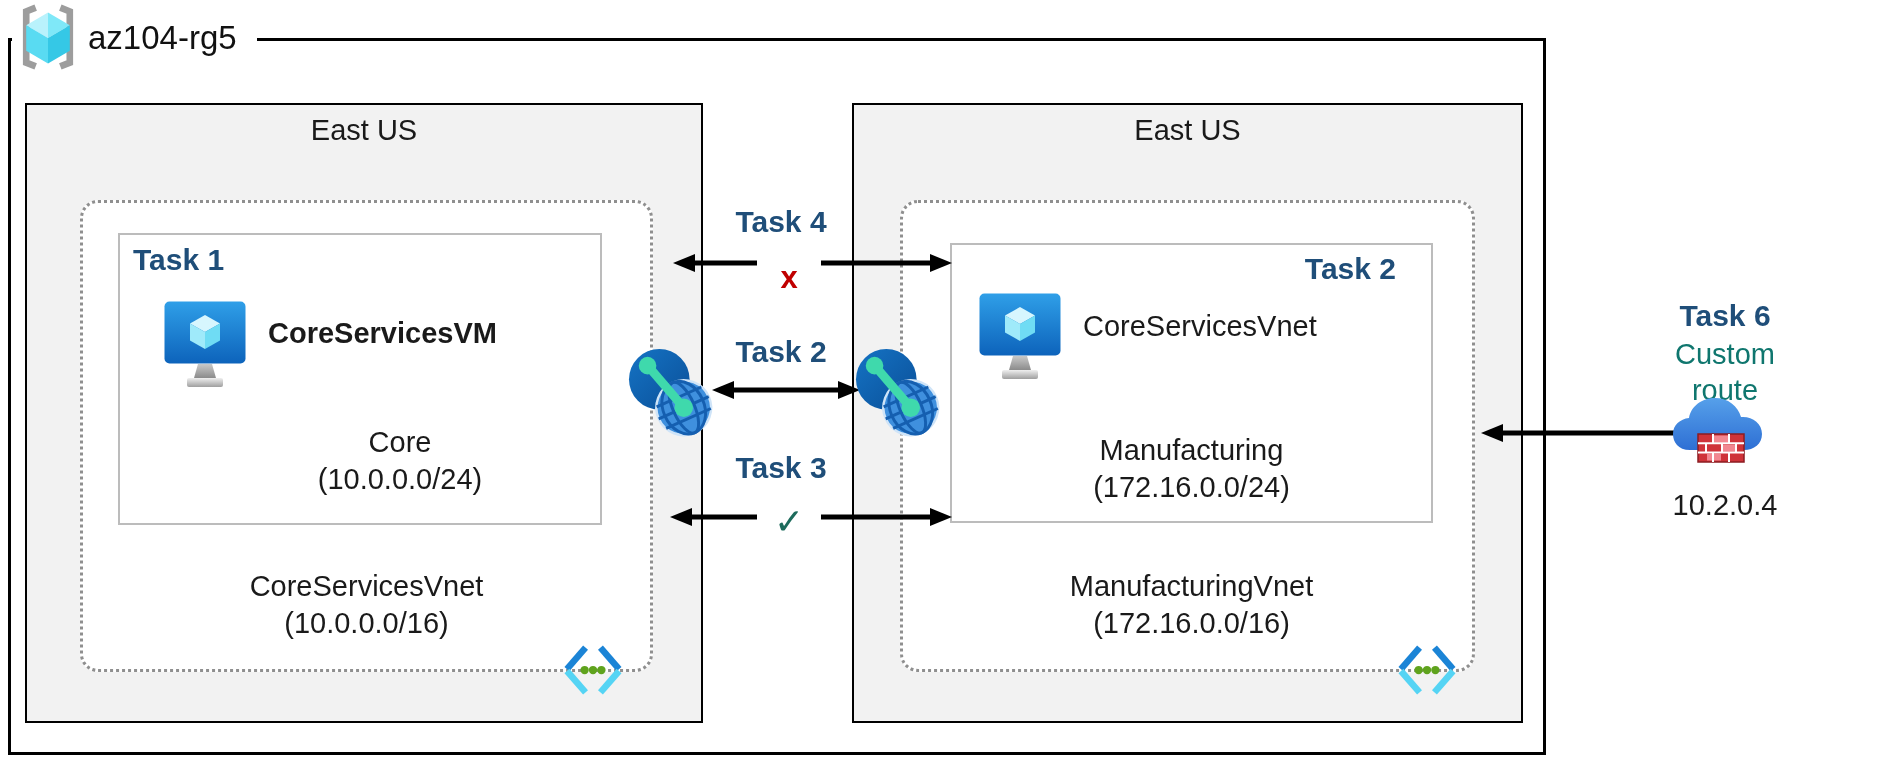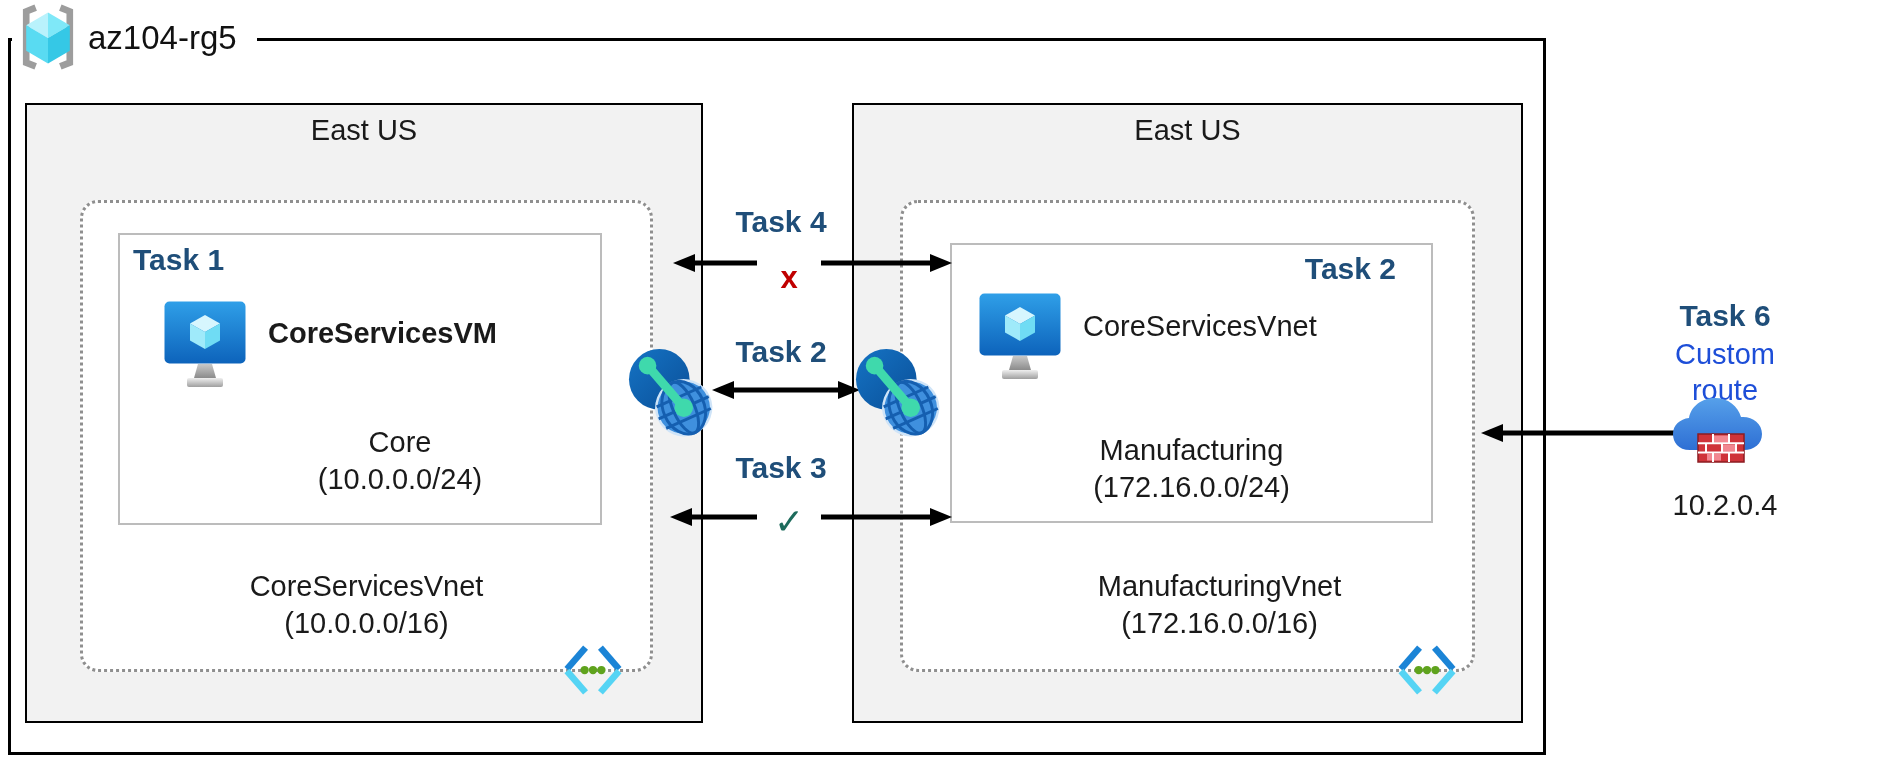--- a/index.html
+++ b/index.html
@@ -30,21 +30,21 @@
   .task{font-size:30px;font-weight:bold;color:#1f4e79;z-index:4;}
   .vm-name{font-size:29px;z-index:4;}
   .center2{ text-align:center;font-size:29px;line-height:37px;z-index:4;}
   .chip{background:#fff;text-align:center;z-index:4;}
   .x-mark{font-size:31px;font-weight:bold;color:#c00000;line-height:1;}
   .check-mark{font-size:36px;color:#1d6b5c;line-height:1;}
   .arrows{left:0;top:0;z-index:3;pointer-events:none;}
   .icon{z-index:5;}
   .t6-block{text-align:center;z-index:4;}
   .t6-task{font-size:30px;font-weight:bold;color:#1f4e79;line-height:40px;}
-  .t6-route{font-size:29px;color:#1d4ed8;line-height:36px;}
+  .t6-route{font-size:29px;color:#0f766e;line-height:36px;}
   .ip{ text-align:center;font-size:29px;z-index:4;}
 </style>
 </head>
 <body>
 
 <svg width="0" height="0" style="position:absolute">
   <defs>
     <linearGradient id="gMon" x1="0" y1="0" x2="0" y2="1">
       <stop offset="0" stop-color="#2f9fe8"></stop>
         <stop offset="1" stop-color="#0d63bb"></stop>
@@ -126,21 +126,21 @@
     <polygon points="27,23.5 42,32 42,49 27,40.5" fill="#9feafa"></polygon>
     <polygon points="57,23.5 42,32 42,49 57,40.5" fill="#6fdcf4"></polygon>
     <polygon points="35,64 49,64 53,78 31,78" fill="url(#gStand)"></polygon>
     <rect x="24" y="78" width="36" height="9" rx="2" fill="url(#gBase)"></rect>
   </svg>
   <div class="abs vm-name" style="left:1083px;top:310px;">CoreServicesVnet</div>
   <div class="abs center2" style="left:950px;top:432px;width:483px;">
     <div>Manufacturing</div>
     <div>(172.16.0.0/24)</div>
   </div>
-  <div class="abs center2" style="left:932px;top:568px;width:575px;">
+  <div class="abs center2" style="left:904px;top:568px;width:575px;">
     <div>ManufacturingVnet</div>
     <div>(172.16.0.0/16)</div>
   </div>
   <svg class="abs icon" style="left:1396px;top:644px;" width="62" height="54" viewBox="0 0 66 58">
     <path d="M25,4 L5,27" stroke="#1b84d6" stroke-width="7" fill="none"></path>
     <path d="M5,29 L25,52" stroke="#55d4f4" stroke-width="7" fill="none"></path>
     <path d="M41,4 L61,27" stroke="#1b84d6" stroke-width="7" fill="none"></path>
     <path d="M61,29 L41,52" stroke="#55d4f4" stroke-width="7" fill="none"></path>
     <circle cx="24" cy="28" r="4.5" fill="#5fa31d"></circle>
       <circle cx="33" cy="28" r="4.5" fill="#5fa31d"></circle>

